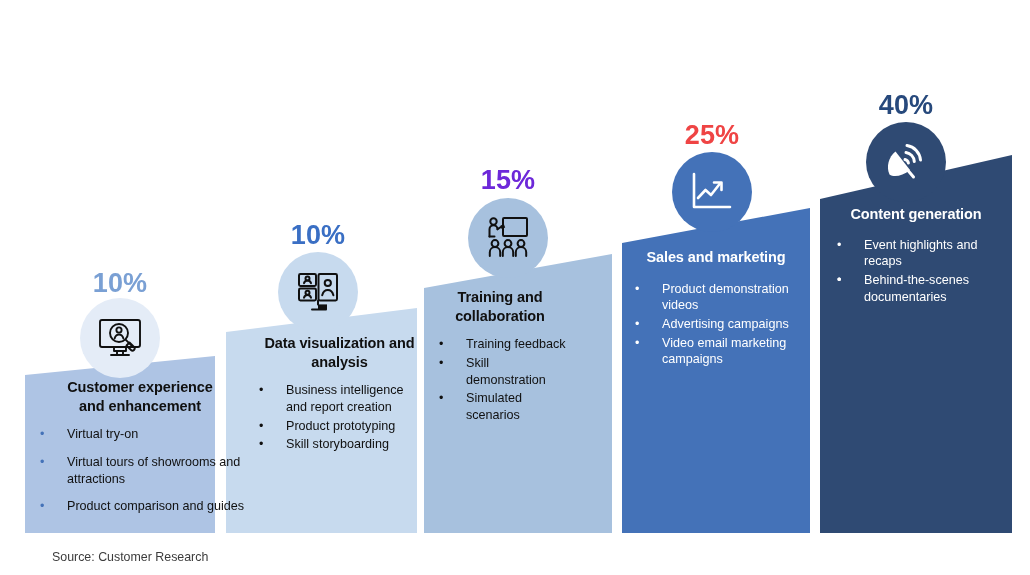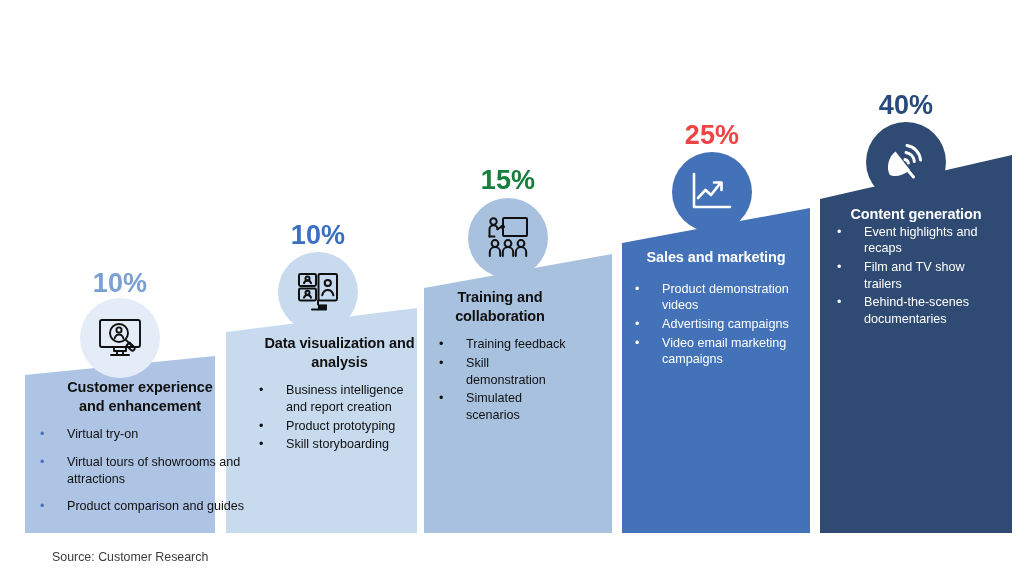--- a/index.html
+++ b/index.html
@@ -154,21 +154,21 @@
       <span>Data visualization and</span><br>
       <span>analysis</span>
     </div>
     <ul class="bullets">
       <li><span class="dot" style="color:#101010;">•</span><span>Business intelligence and report creation</span></li>
       <li><span class="dot" style="color:#101010;">•</span><span>Product prototyping</span></li>
       <li><span class="dot" style="color:#101010;">•</span><span>Skill storyboarding</span></li>
     </ul>
   </div>
 
-  <div class="pct" style="left:468px; top:165px; width:80px; color:#15803d;">15%</div>
+  <div class="pct" style="left:468px; top:165px; width:80px; color:#6d28d9;">15%</div>
 
   <div class="circle" style="left:468px; top:198px; width:80px; height:80px; background:#a7c1de;">
     <span>
       <svg width="46" height="44" viewBox="0 0 46 44" fill="none" stroke="#101010" stroke-width="2" stroke-linecap="round" stroke-linejoin="round">
         <rect x="18" y="2" width="24" height="18" rx="1"></rect>
         <circle cx="8.5" cy="5.5" r="3.2"></circle>
         <path d="M4.5 20.5v-7.3c0-2.3 1.7-4 4-4 2.3 0 4 1.7 4 4"></path>
         <path d="M12.5 13.2l5-3.2"></path>
         <path d="M15.5 9.6l3.5-1.2 1.2 3.2-3.6 1.3z" fill="#101010" stroke="none"></path>
         <path d="M4.5 20.5h5"></path>
@@ -223,23 +223,23 @@
         <path d="M5.5 33.5 C2 26 4.5 16 11.5 10.5 L26 29 C18.5 35 10 36.5 5.5 33.5 Z" fill="#ffffff"></path>
         <path d="M24 29.5 l5.5 6.5" stroke="#ffffff" stroke-width="3" stroke-linecap="round"></path>
         <path d="M23 4.5 a16 16 0 0 1 13.5 14.5" stroke="#ffffff" stroke-width="3" stroke-linecap="round" fill="none"></path>
         <path d="M22 11.5 a10 10 0 0 1 8.3 9" stroke="#ffffff" stroke-width="3" stroke-linecap="round" fill="none"></path>
         <path d="M21 18.5 a4.5 4.5 0 0 1 3.4 3.6" stroke="#ffffff" stroke-width="3" stroke-linecap="round" fill="none"></path>
       </svg>
     </span>
   </div>
 
   <div class="content" style="left:820px; top:205px; width:192px; padding:0 12px; color:#ffffff;">
-    <div class="title" style="margin-bottom:0;">Content generation</div>
+    <div class="title" style="margin-bottom:13px;">Content generation</div>
     <ul class="bullets">
       <li><span class="dot" style="color:#ffffff;">•</span><span>Event highlights and recaps</span></li>
-      <li><span class="dot" style="color:#ffffff;">•</span><span>Film and TV show trailers</span></li>
+      <li><span class="dot" style="color:#ffffff;">•</span></li>
       <li><span class="dot" style="color:#ffffff;">•</span><span>Behind-the-scenes documentaries</span></li>
     </ul>
   </div>
 
   <div class="source">Source: Customer Research</div>
 
 </div>
 
 </body></html>

